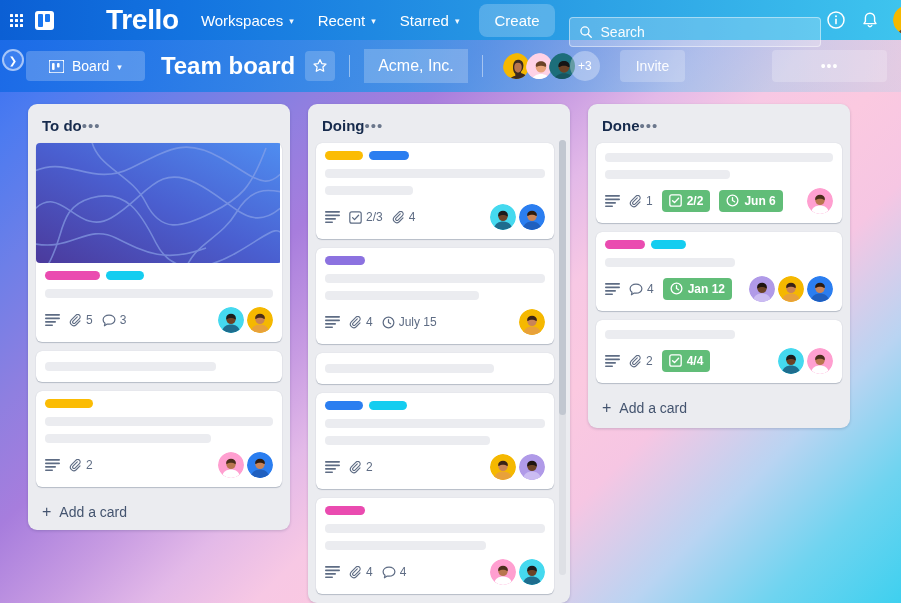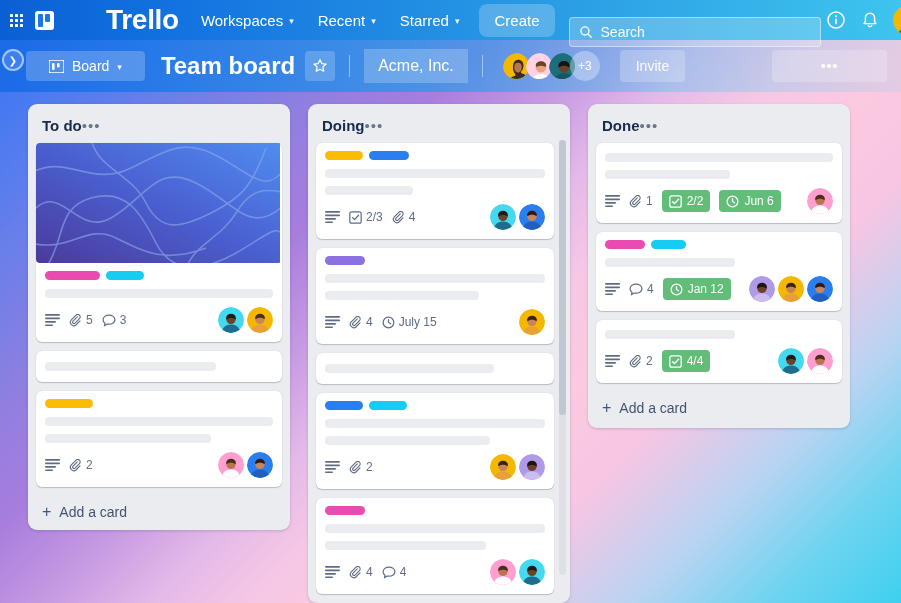--- a/index.html
+++ b/index.html
@@ -163,23 +163,23 @@
     margin-bottom: 9px; cursor: pointer;
   }
   .card.compact { padding: 11px 9px; }
   .card-cover { height: 120px; border-radius: 4px; overflow: hidden; margin: -8px -9px 8px -9px; }
   .labels { display: flex; gap: 6px; margin-bottom: 9px; }
   .label { height: 9px; border-radius: 5px; }
   .skel { background: #ebecf0; border-radius: 4px; height: 9px; margin-bottom: 8px; }
   .card-foot { display: flex; align-items: center; gap: 9px; margin-top: 9px; min-height: 26px; }
   .badge-ico { display: flex; align-items: center; gap: 4px; color: #5e6c84; font-size: 12px; }
   .badge-pill {
-    display: flex; align-items: flex-end; gap: 5px;
+    display: flex; align-items: flex-start; gap: 5px;
     background: #61bd78; color: #fff; font-size: 12px;
-    border-radius: 4px; padding: 4px 7px; font-weight: 400;
+    border-radius: 4px; padding: 4px 7px; font-weight: 700;
   }
   .avs { margin-left: auto; display: flex; align-items: center; gap: 3px; }
   .avs .av { width: 26px; height: 26px; border-radius: 50%; overflow: hidden; flex: 0 0 auto; }
   .add-card {
     display: flex; align-items: center; gap: 8px;
     color: #44546f; font-size: 14px; padding: 8px 6px 6px 6px; cursor: pointer;
   }
   .add-plus { font-size: 16px; line-height: 1; }
   
   .list.scrolling { position: relative; padding-right: 16px; }

